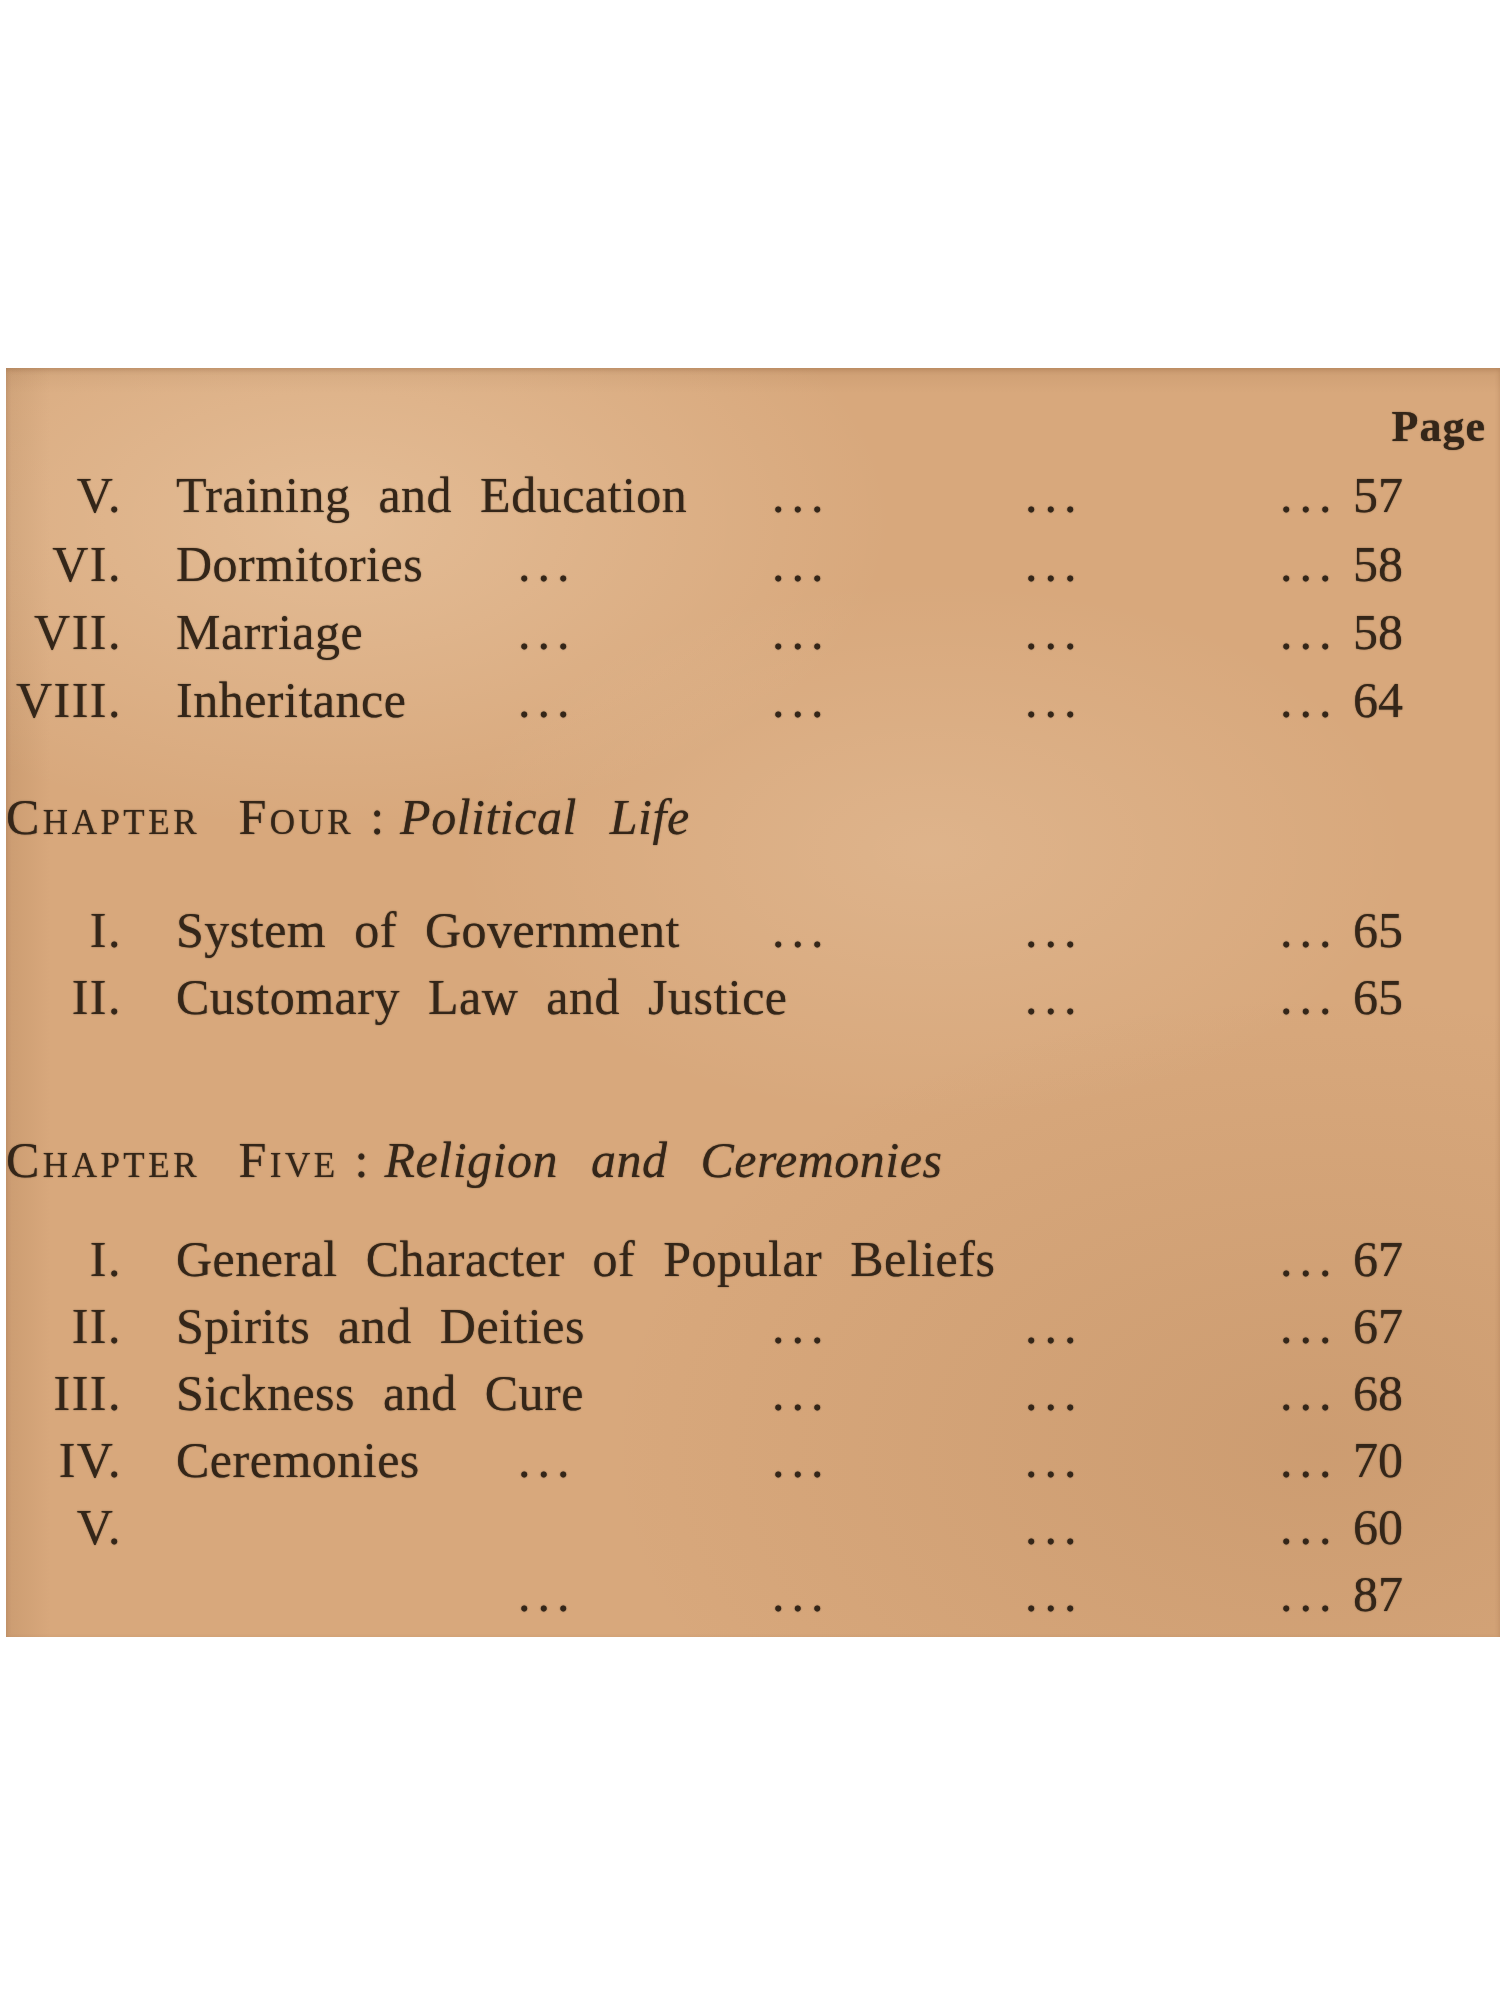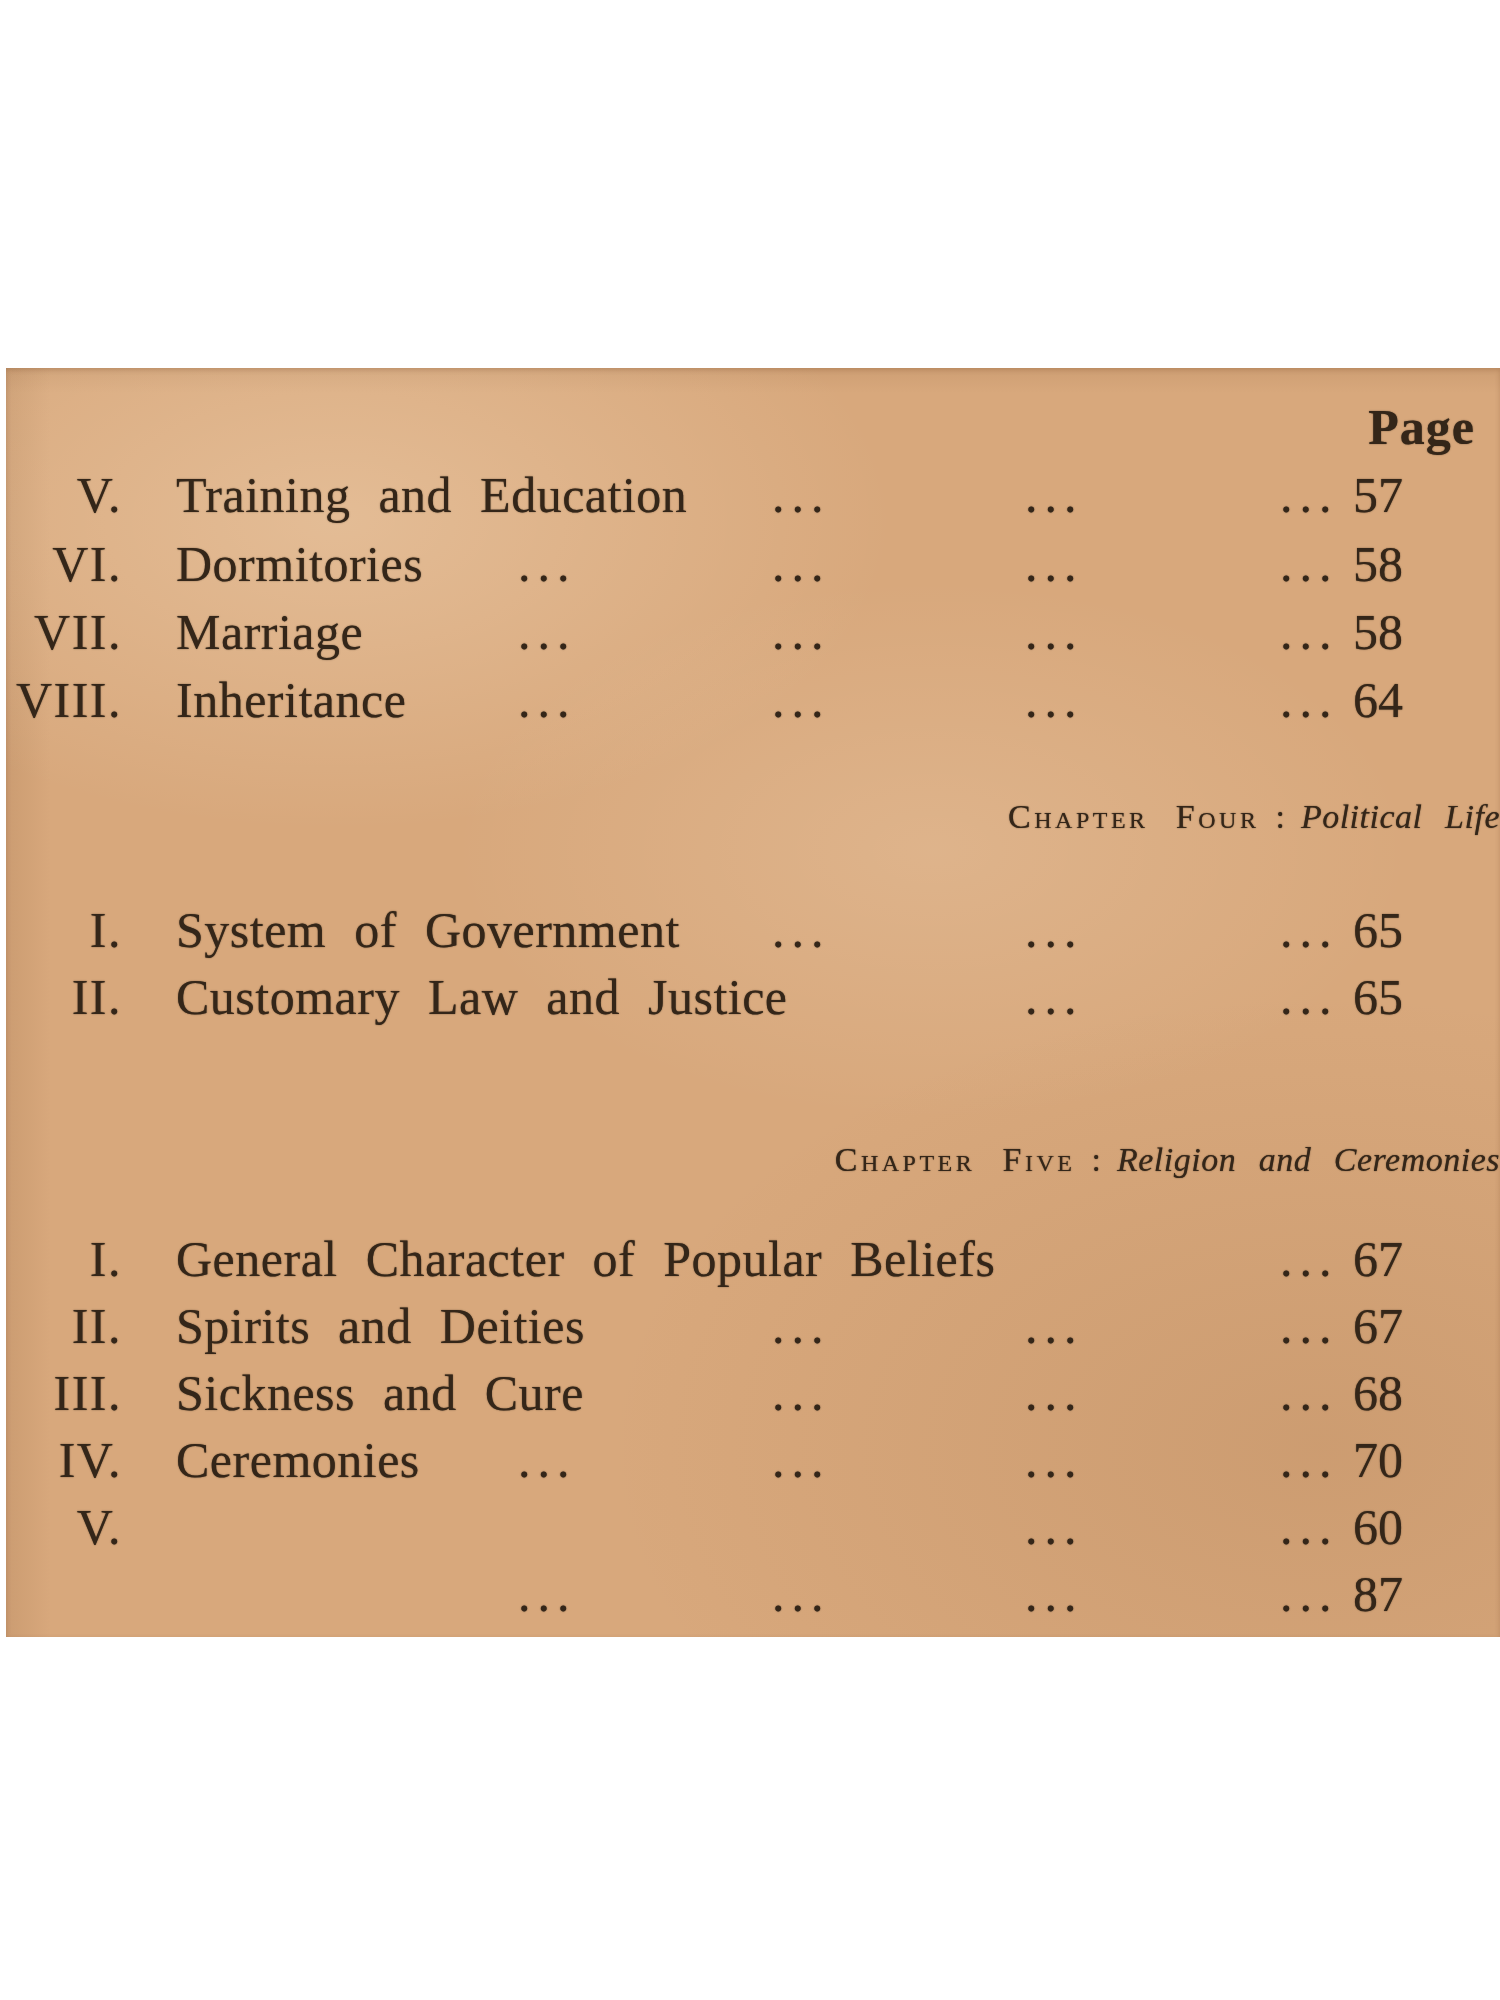--- a/index.html
+++ b/index.html
@@ -21,23 +21,23 @@
       radial-gradient(ellipse 1100px 700px at 88% 85%, rgba(122,72,32,0.12), rgba(122,72,32,0) 65%),
       linear-gradient(90deg, rgba(92,52,20,0.10), rgba(92,52,20,0) 3%),
       linear-gradient(180deg, rgba(92,52,20,0.08), rgba(92,52,20,0) 2%);
     color:#342619;
     box-shadow: inset 0 2px 5px rgba(110,65,30,0.25);
   }
   .paper *{ text-shadow: 0 0 1.3px rgba(52,38,24,0.85); }
 
   .page-label{
     position:absolute;
-    right:25px; top:31px;
+    right:14px; top:31px;
     height:56px; line-height:56px;
-    font-size:50px;
+    font-size:44px;
     font-weight:bold;
     letter-spacing:1px;
   }
 
   .toc-row{
     position:absolute; left:0;
     width:100%; height:68px; line-height:68px;
     font-size:50px;
     white-space:nowrap;
   }
@@ -68,22 +68,22 @@
   .c4{ left:1274px; }
   .pnum{
     position:absolute; right:42px; top:0;
     width:160px;
     text-align:center;
   }
 
   .chap-row{
     position:absolute; left:0;
     width:100%; height:68px; line-height:68px;
-    text-align:right;
-    font-size:34px;
+    text-align:left;
+    font-size:50px;
     white-space:nowrap;
   }
   .chap-label{
     font-variant:small-caps;
     letter-spacing:3.5px;
     word-spacing:0.45em;
   }
   .chap-sep{ margin:0 16px; }
   .chap-title{
     font-style:italic;

